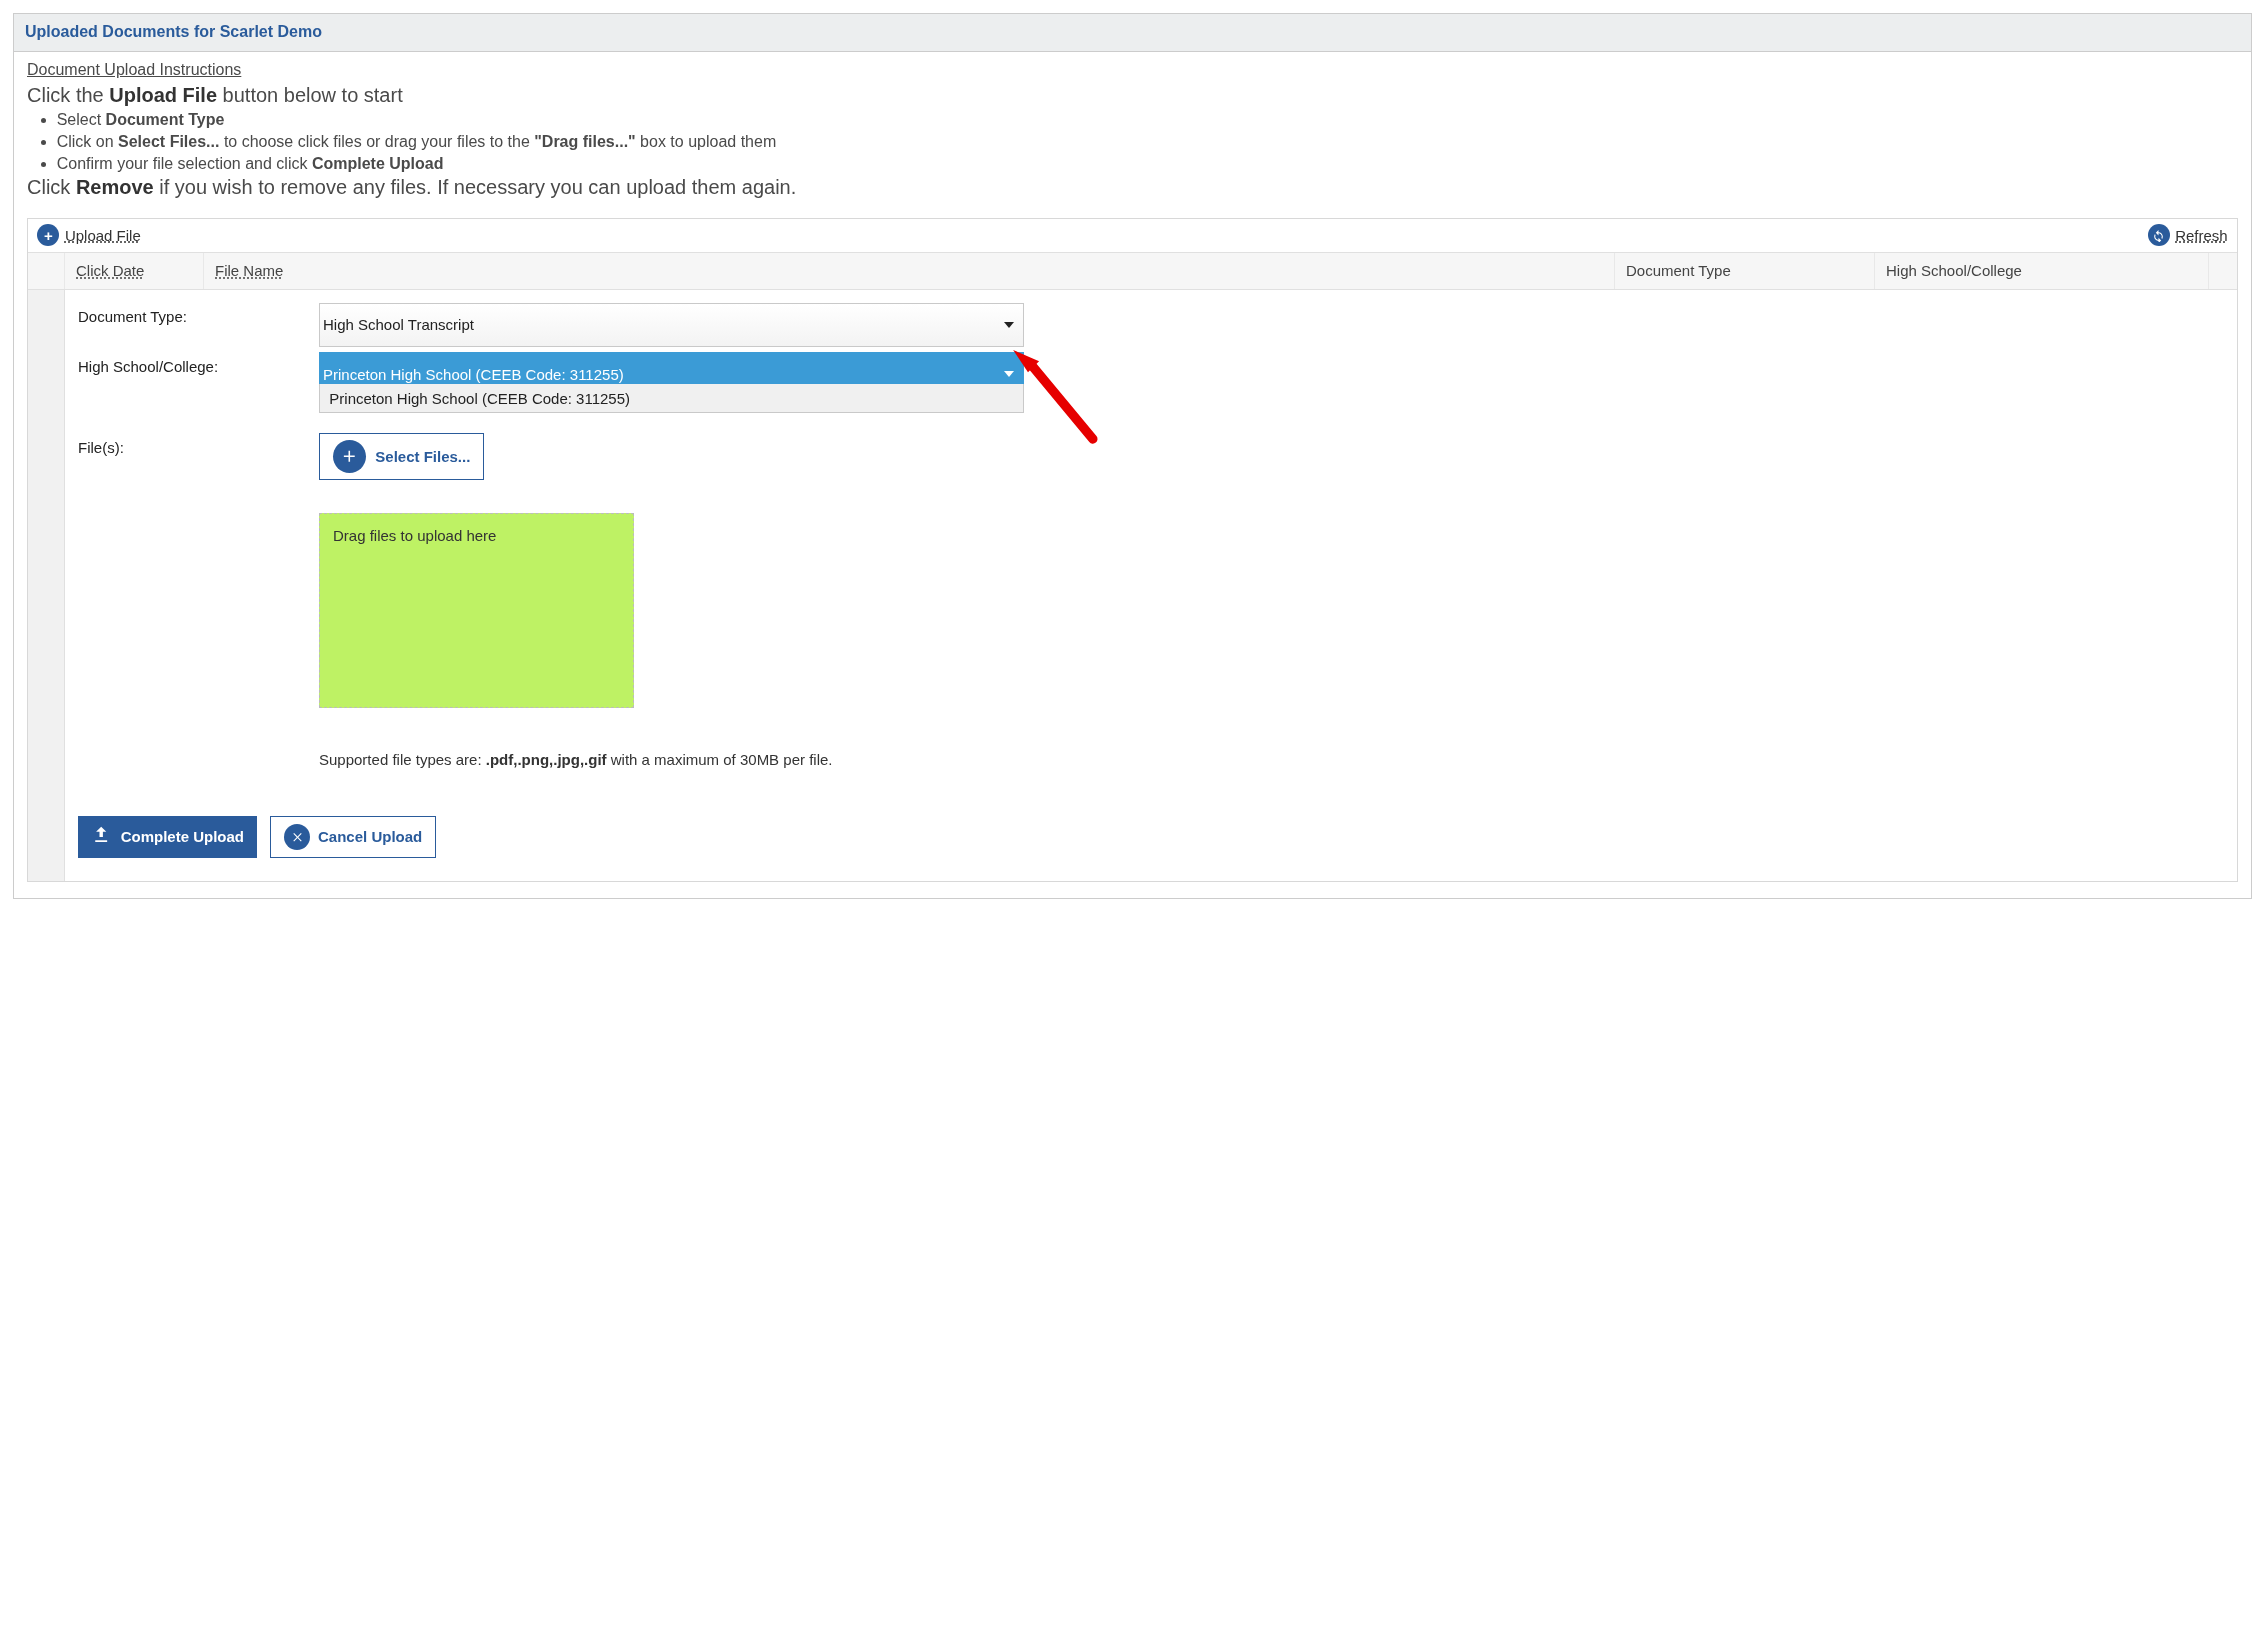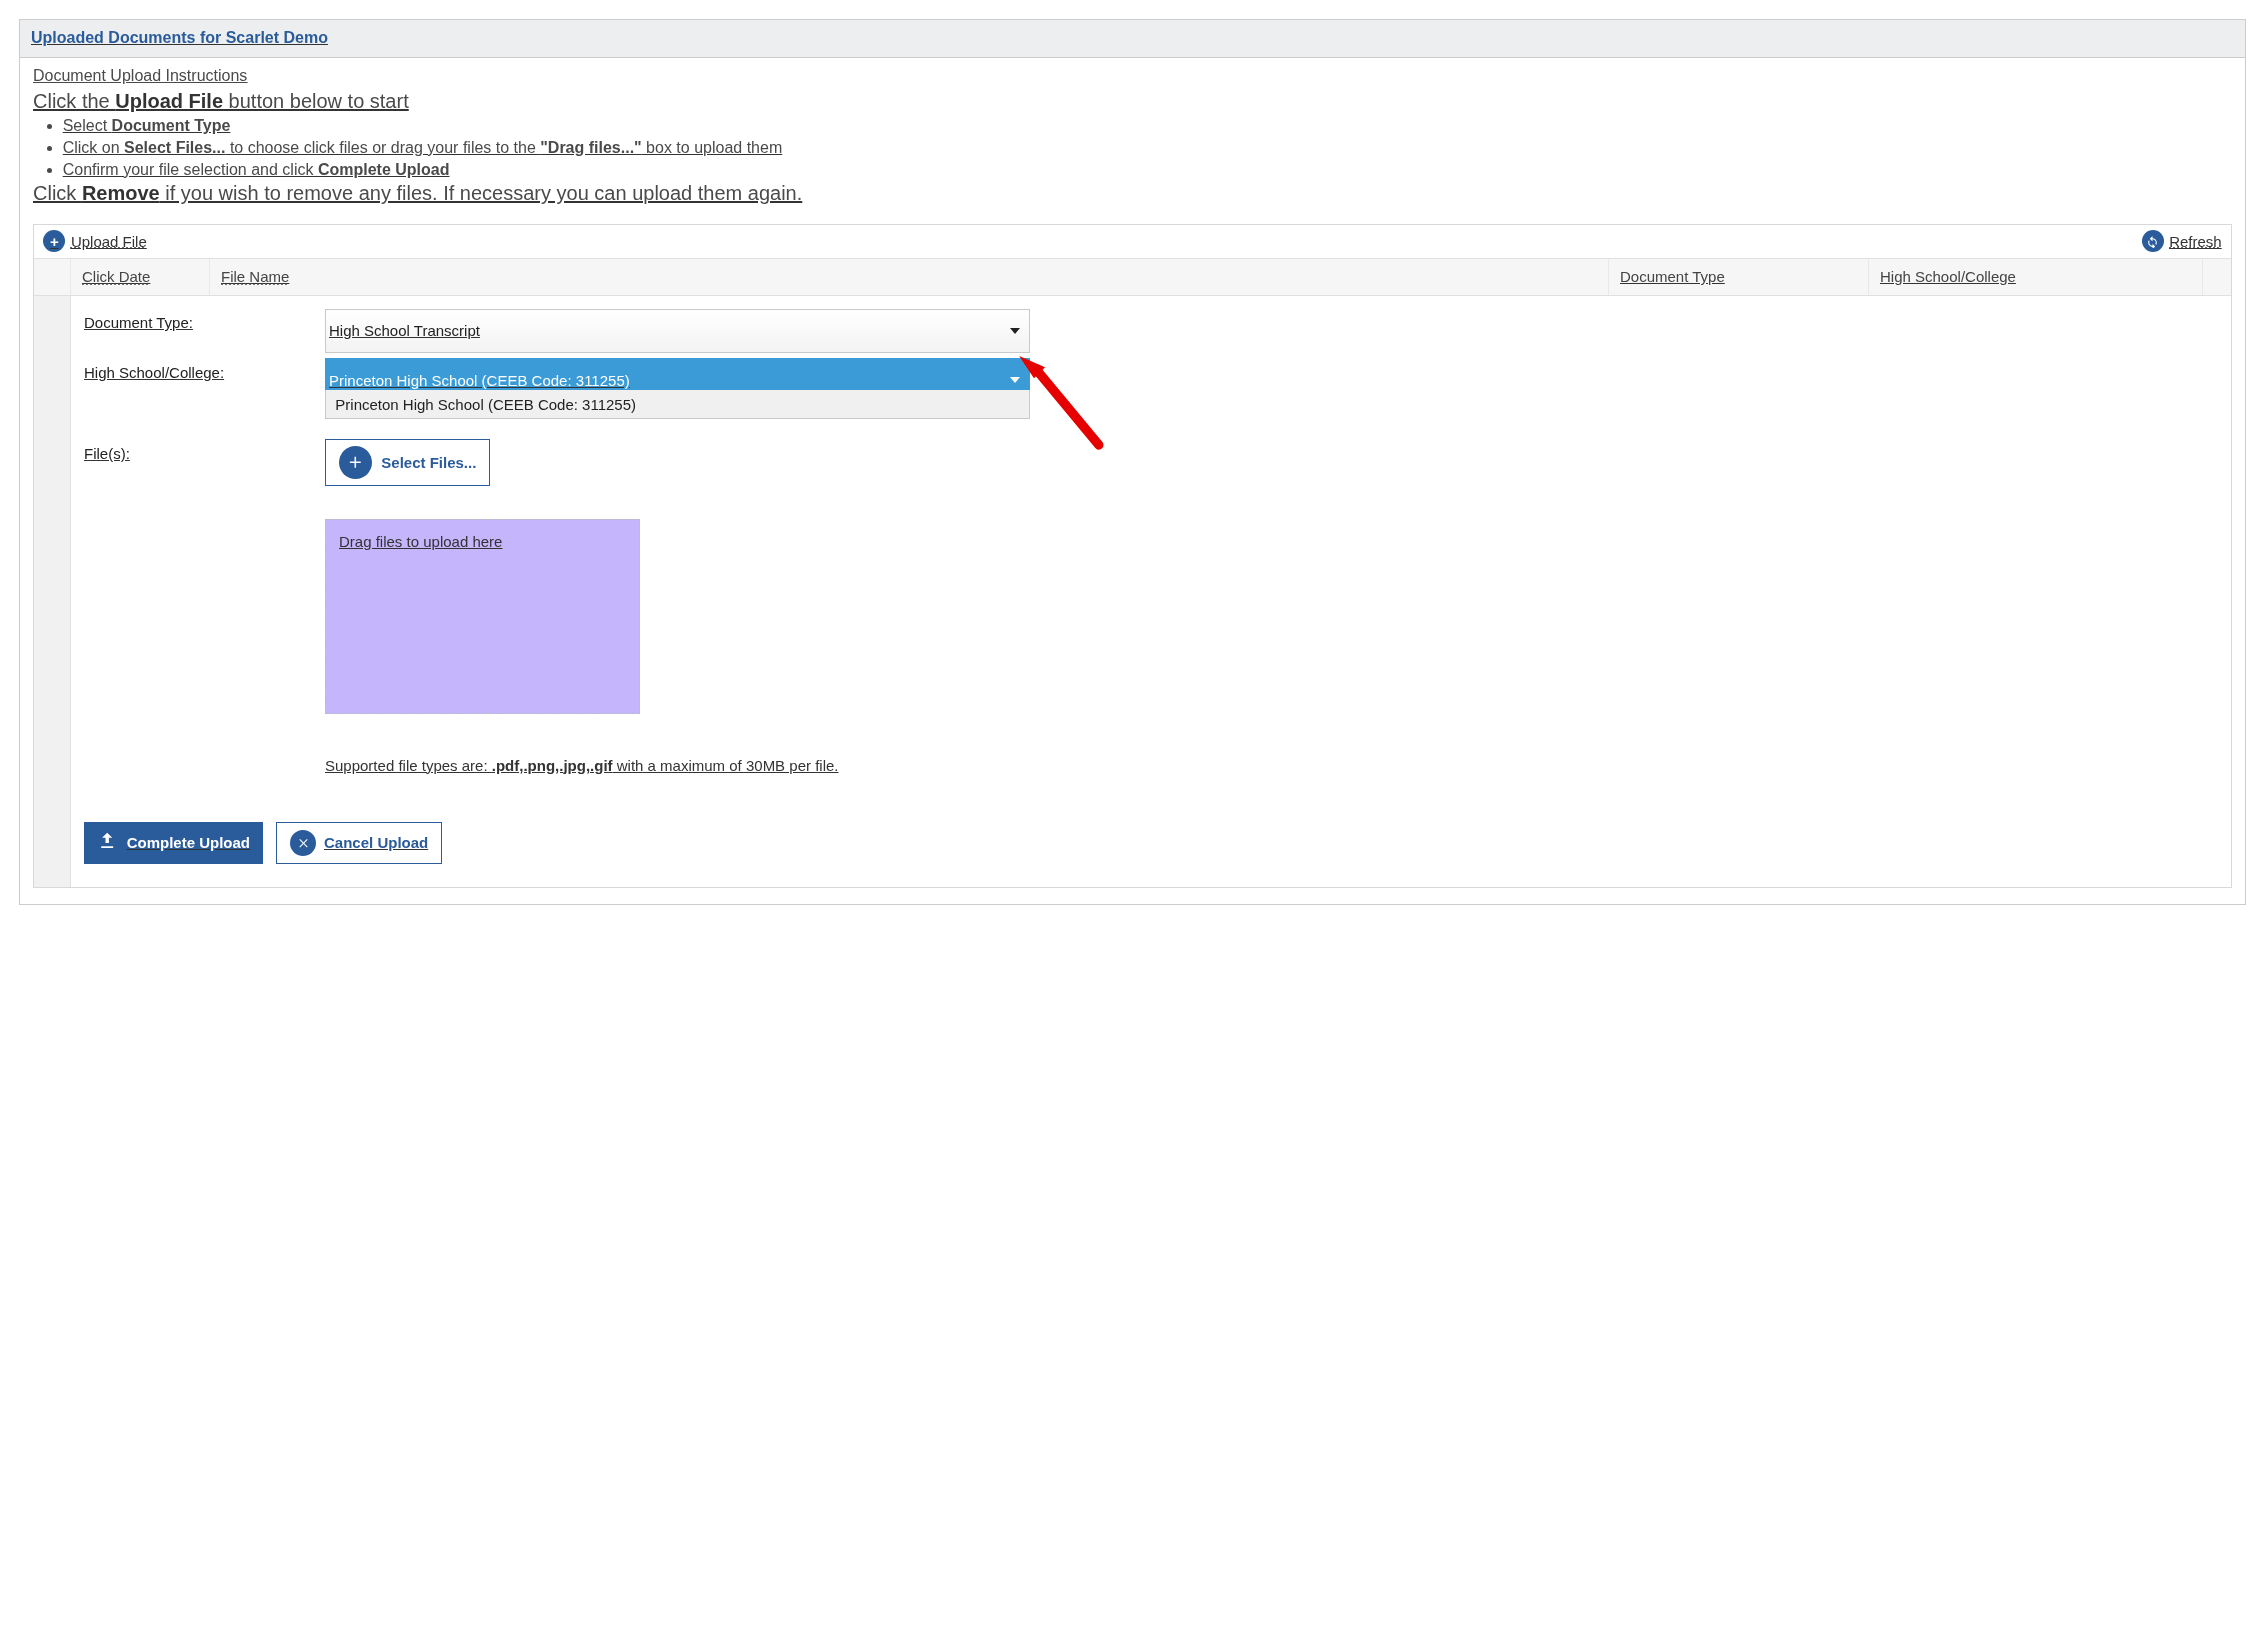--- a/index.html
+++ b/index.html
@@ -5,22 +5,21 @@
   * { box-sizing: border-box; }
   body {
     margin: 0;
     font-family: "Helvetica Neue", Arial, sans-serif;
     font-size: 15px;
     color: #333;
     background: #fff;
   }
   .panel {
     border: 0.9px solid #ccc;
-    margin: 19px;
-    text-decoration: underline;
+    margin: 13px;
   }
   .panel-header {
     background: #eceeef;
     border-bottom: 0.9px solid #ccc;
     padding: 9.3px 11px;
     font-weight: 700;
     color: #2a5b9b;
     font-size: 16px;
   }
   .panel-body {
@@ -139,21 +138,21 @@
     background: #2a5b9b; display: inline-flex; align-items: center; justify-content: center;
   }
   .plus-circle svg { width: 18.6px; height: 18.6px; }
 
   .dropzone {
     margin-top: 33px;
     width: 315px; height: 195px;
     border: 1.9px dashed #bcbcbc;
     padding: 13px;
     color: #333; font-size: 15px;
-    background: #c4b5fd;
+    background: #bef264;
   }
 
   .support-text { margin-top: 43px; color: #333; font-size: 15px; }
   .support-text b { font-weight: 700; }
 
   .action-row { display: flex; gap: 13px; margin-top: 48px; }
   .btn-primary {
     display: inline-flex; align-items: center; gap: 9.3px;
     background: #2a5b9b; color: #fff; border: none;
     padding: 9.3px 13px; font-size: 15px; font-weight: 600;

